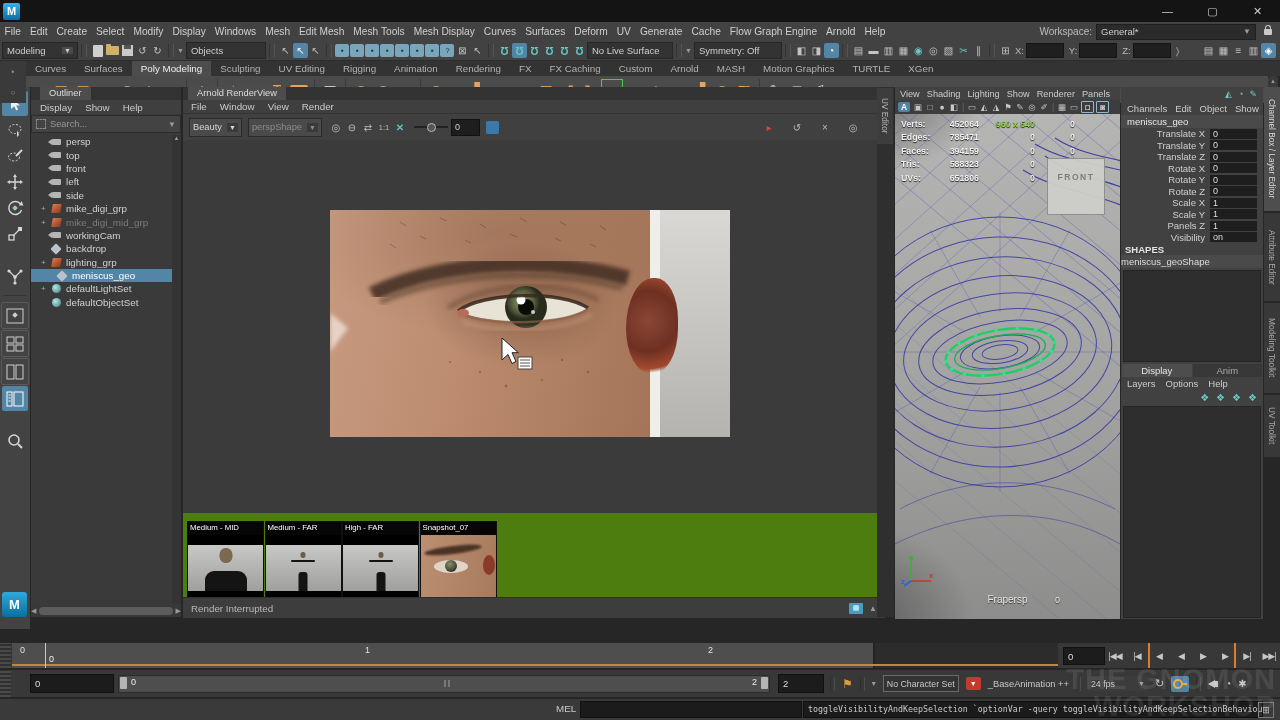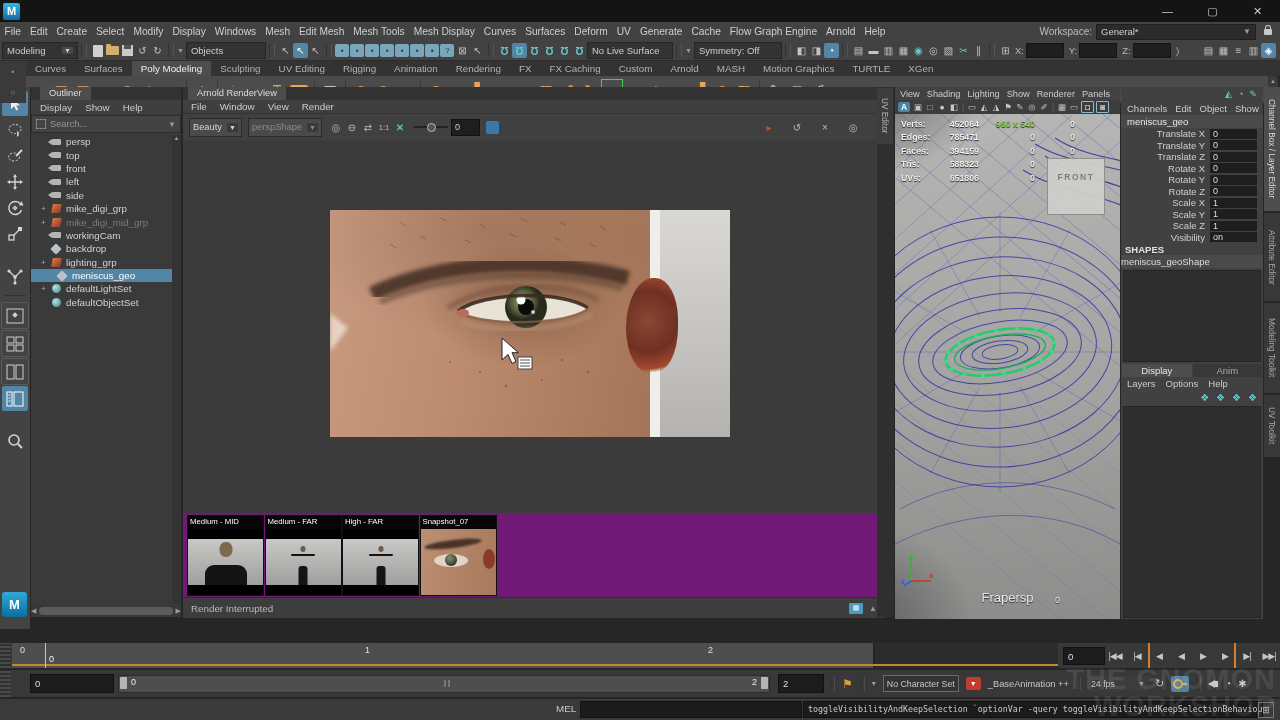--- a/index.html
+++ b/index.html
@@ -140,21 +140,21 @@
   #vp-view .vig2{position:absolute;inset:0;background:radial-gradient(150px 130px at -12% 100%, rgba(40,40,45,.45), transparent 70%)}
   #hud{position:absolute;left:6px;top:3px;font-size:8.8px;font-weight:bold;color:#f1f1f1;text-shadow:0 1px 1px rgba(0,0,0,.8)}
   .hud-row{display:flex;height:13.5px;align-items:center}
   .hud-l{width:34px}
   .hud-v{width:44px;text-align:right}
   .hud-c2{width:56px;text-align:right}
   .hud-c2.green{color:#8fd14f}
   .hud-c3{width:40px;text-align:right}
   #front-plate{position:absolute;left:152px;top:44px;width:56px;height:42px;background:rgba(205,205,202,.95);border:1px solid #8f8f8d;
     display:flex;align-items:flex-start;justify-content:center;padding-top:13px;font-size:8.5px;letter-spacing:1.5px;color:#7e7e7c;font-weight:bold}
-  #vp-camlabel{position:absolute;bottom:14px;left:0;width:225px;text-align:center;font-size:13px;color:#e8e8e8;text-shadow:0 1px 1px rgba(0,0,0,.7)}
+  #vp-camlabel{position:absolute;bottom:14px;left:0;width:225px;text-align:center;font-size:10px;color:#e8e8e8;text-shadow:0 1px 1px rgba(0,0,0,.7)}
   #vp-frame{position:absolute;bottom:14px;left:160px;font-size:9px;color:#e8e8e8;text-shadow:0 1px 1px rgba(0,0,0,.7)}
 
   
   #channelbox{position:absolute;left:1121px;top:0;width:142px;height:532px;background:#414141;font-size:9.5px}
   #cb-topics{height:14px;display:flex;justify-content:flex-end;gap:6px;padding-right:6px;align-items:center}
   #cb-menus{height:14px;display:flex;gap:8px;padding-left:6px;align-items:center;color:#ccc}
   #cb-node{height:13px;background:#4a4a4a;color:#e8e8e8;padding-left:6px;display:flex;align-items:center}
   .cb-row{height:11.5px;display:flex;align-items:center}
   .cb-lab{width:84px;text-align:right;padding-right:5px;color:#cfcfcf}
   .cb-val{width:44px;height:10px;background:#1e1e1e;color:#ddd;font-size:9px;line-height:10px;padding-left:3px}
@@ -168,21 +168,21 @@
   #layer-ics{height:14px;display:flex;justify-content:flex-end;gap:7px;padding-right:6px;align-items:center;color:#6fc7c7;font-size:10px}
 
   
   #sidetabs{position:absolute;left:1264px;top:0;width:16px;height:532px;display:flex;flex-direction:column;gap:2px}
   .stab{writing-mode:vertical-rl;font-size:8.3px;background:#383838;color:#a8a8a8;display:flex;align-items:center;justify-content:center;flex:none}
   .stab.active{background:#4e4e4e;color:#dcdcdc}
   #uve-strip{position:absolute;left:877px;top:0;width:17px;height:530px;background:#2f2f2f}
   #uve-tab{writing-mode:vertical-rl;font-size:8.3px;background:#3d3d3d;color:#b5b5b5;width:16px;height:56px;display:flex;align-items:center;justify-content:center;margin-top:1px}
 
   
-  #snapshots{position:absolute;left:0;top:426px;width:694px;height:84px;background:#701a75;display:flex;padding:2px 0 0 4px}
+  #snapshots{position:absolute;left:0;top:426px;width:694px;height:84px;background:#4d7c0f;display:flex;padding:8px 0 0 4px}
   .snap{width:75px;height:79px;border:1px solid #101010;background:#000;position:relative;flex:none;margin-right:.5px}
   .snap .lab{height:12px;background:#060606;color:#fff;font-size:7.8px;padding:1px 2px 0;white-space:nowrap;overflow:hidden}
   .snap .img{position:absolute;top:13px;left:0;right:0;bottom:0;background:#000;overflow:hidden}
   .snap.selected{border:2px solid #7fb5da;margin-top:-1px}
   .snap.selected .lab{background:#6ba3cc}
   .frame{position:absolute;left:0;right:0;top:10px;bottom:10px;background:linear-gradient(#c8c8c6,#9fa09e)}
   .fig-head{position:absolute;left:50%;transform:translateX(-50%);background:#7d6850;border-radius:45%}
   .fig-body{position:absolute;left:50%;transform:translateX(-50%);bottom:0;background:#141414}
   .bust .fig-head{width:13px;height:15px;top:3px}
   .bust .fig-body{width:42px;height:20px;border-radius:9px 9px 0 0}
@@ -1032,21 +1032,21 @@
           </div>
           <div class="cb-row">
             <span class="cb-lab">Scale X</span>
             <span class="cb-val">1</span>
           </div>
           <div class="cb-row">
             <span class="cb-lab">Scale Y</span>
             <span class="cb-val">1</span>
           </div>
           <div class="cb-row">
-            <span class="cb-lab">Scale Z</span>
+            <span class="cb-lab">Panels Z</span>
             <span class="cb-val">1</span>
           </div>
           <div class="cb-row">
             <span class="cb-lab">Visibility</span>
             <span class="cb-val">on</span>
           </div>
         </div>
       <div id="cb-shapes">SHAPES</div>
       <div id="cb-shapenode">meniscus_geoShape</div>
       <div class="cb-dark" style="height:90px"></div>

